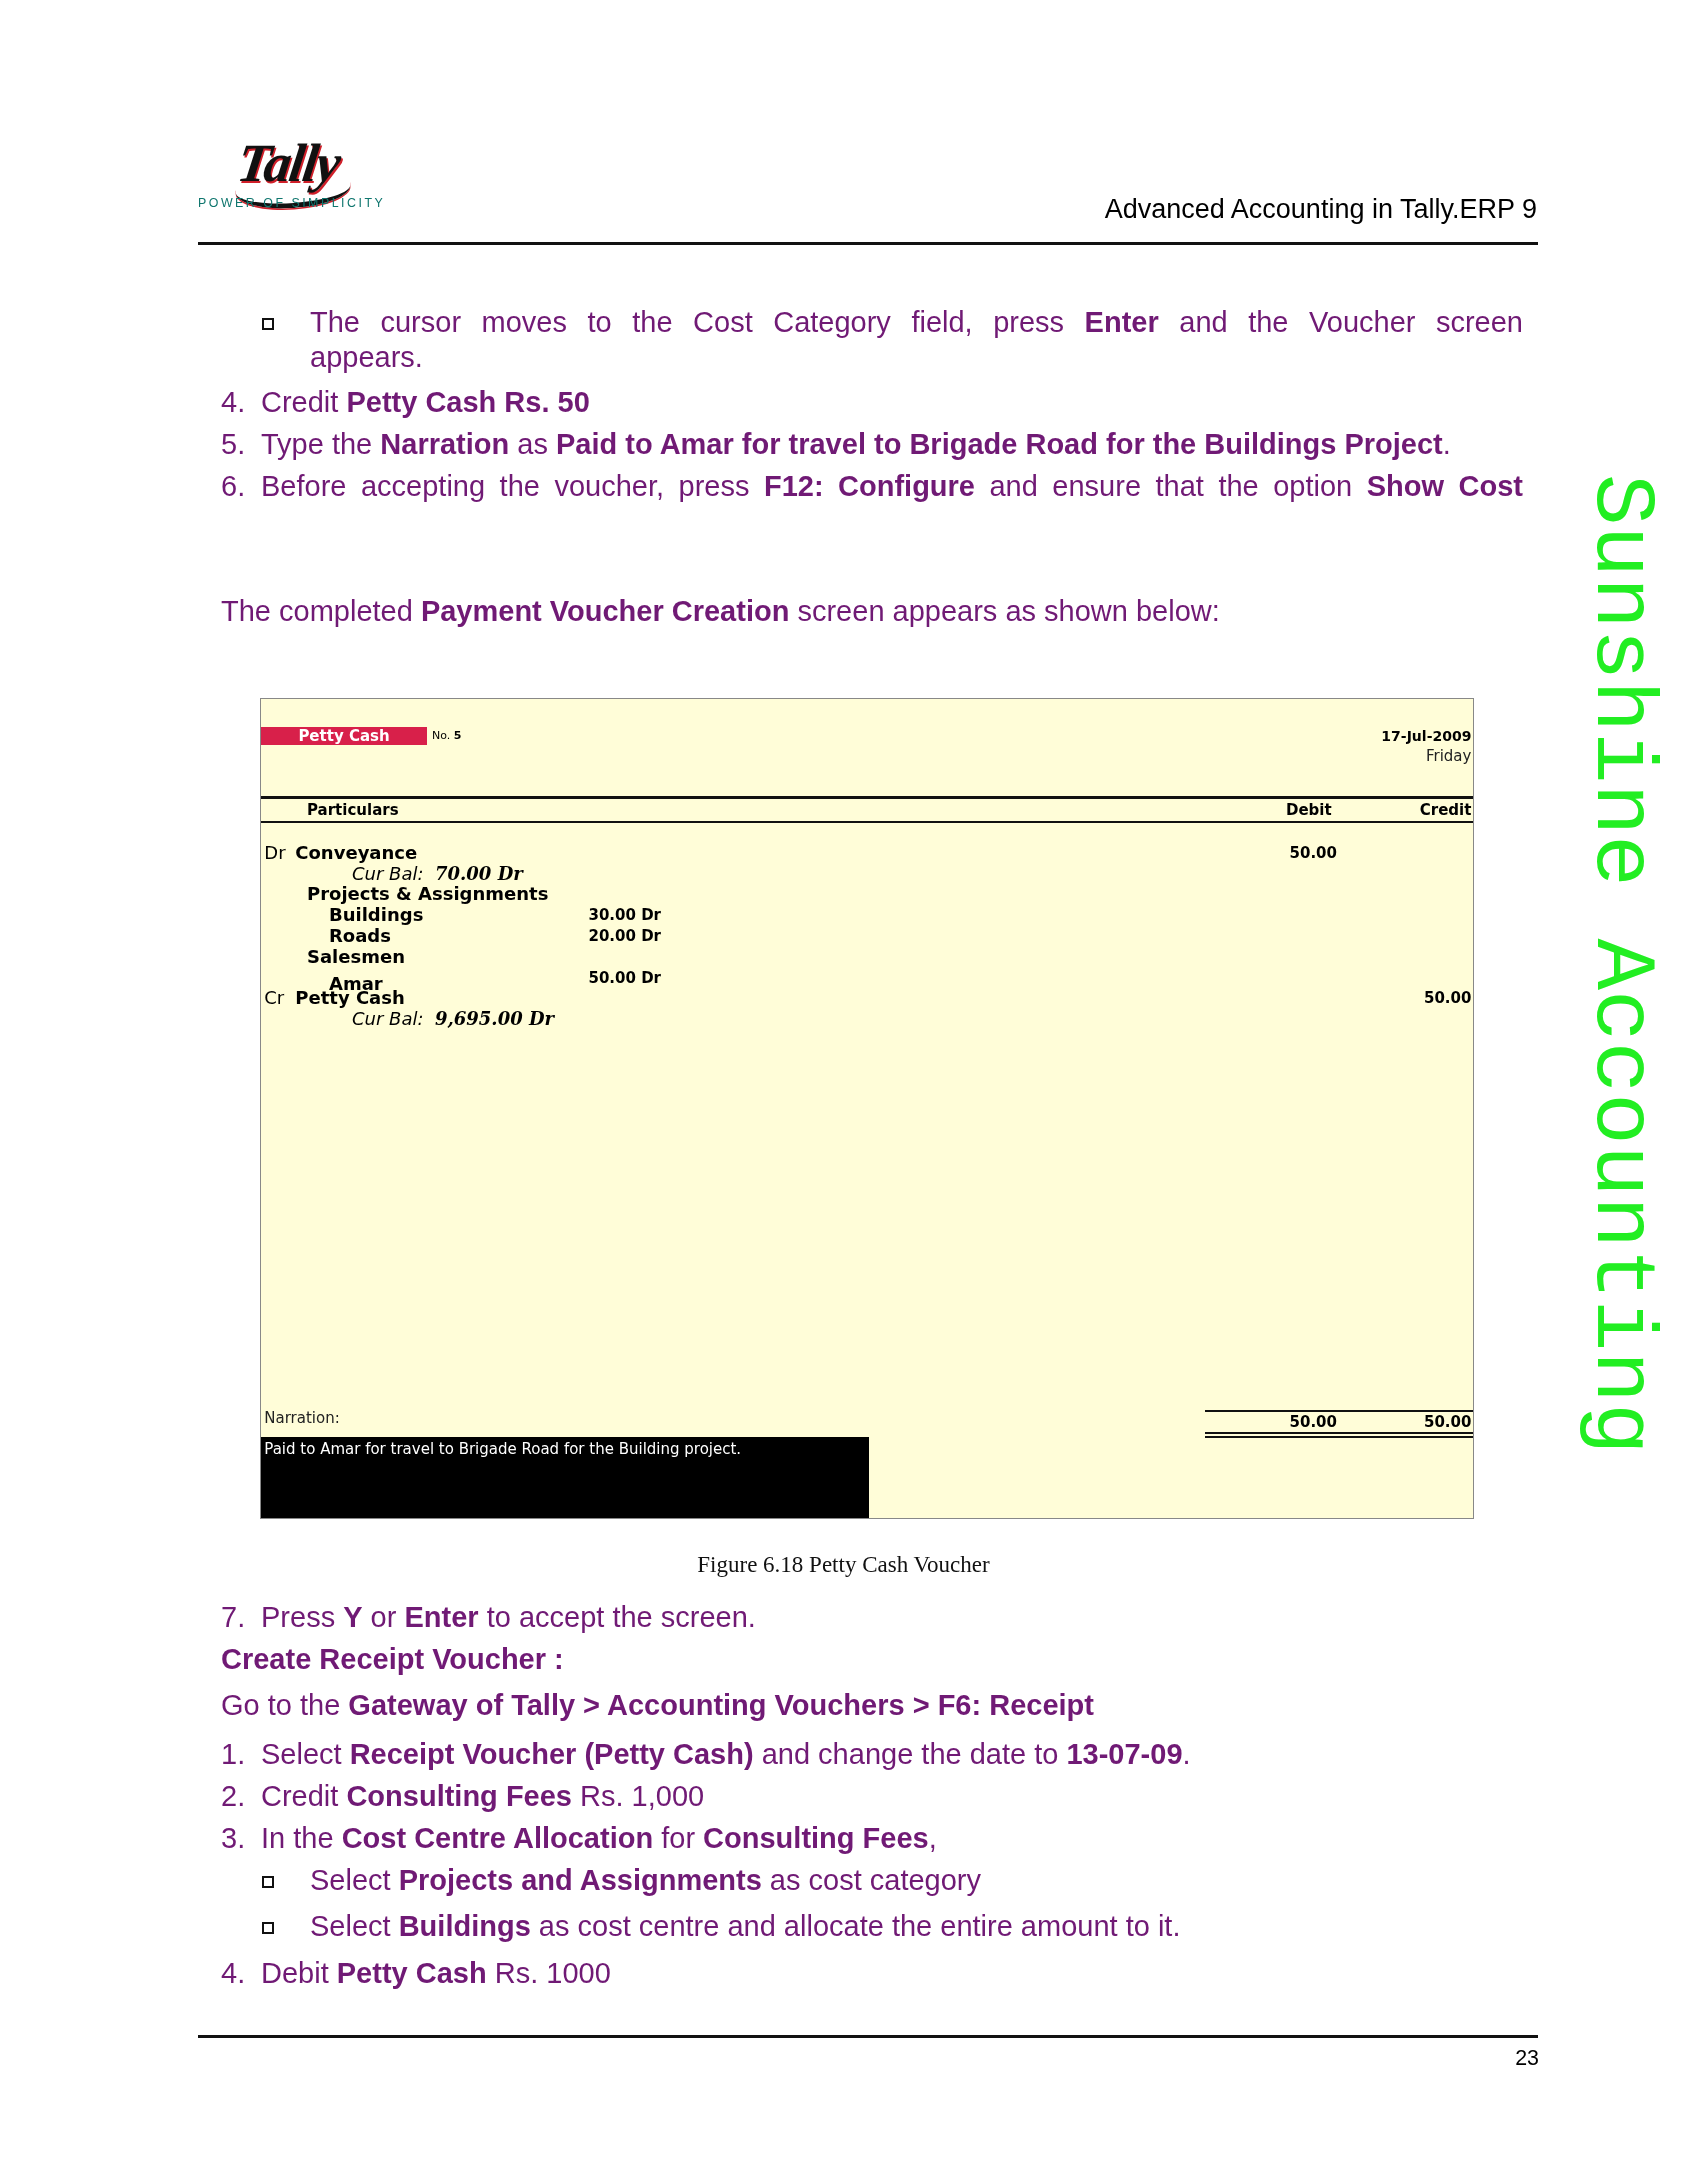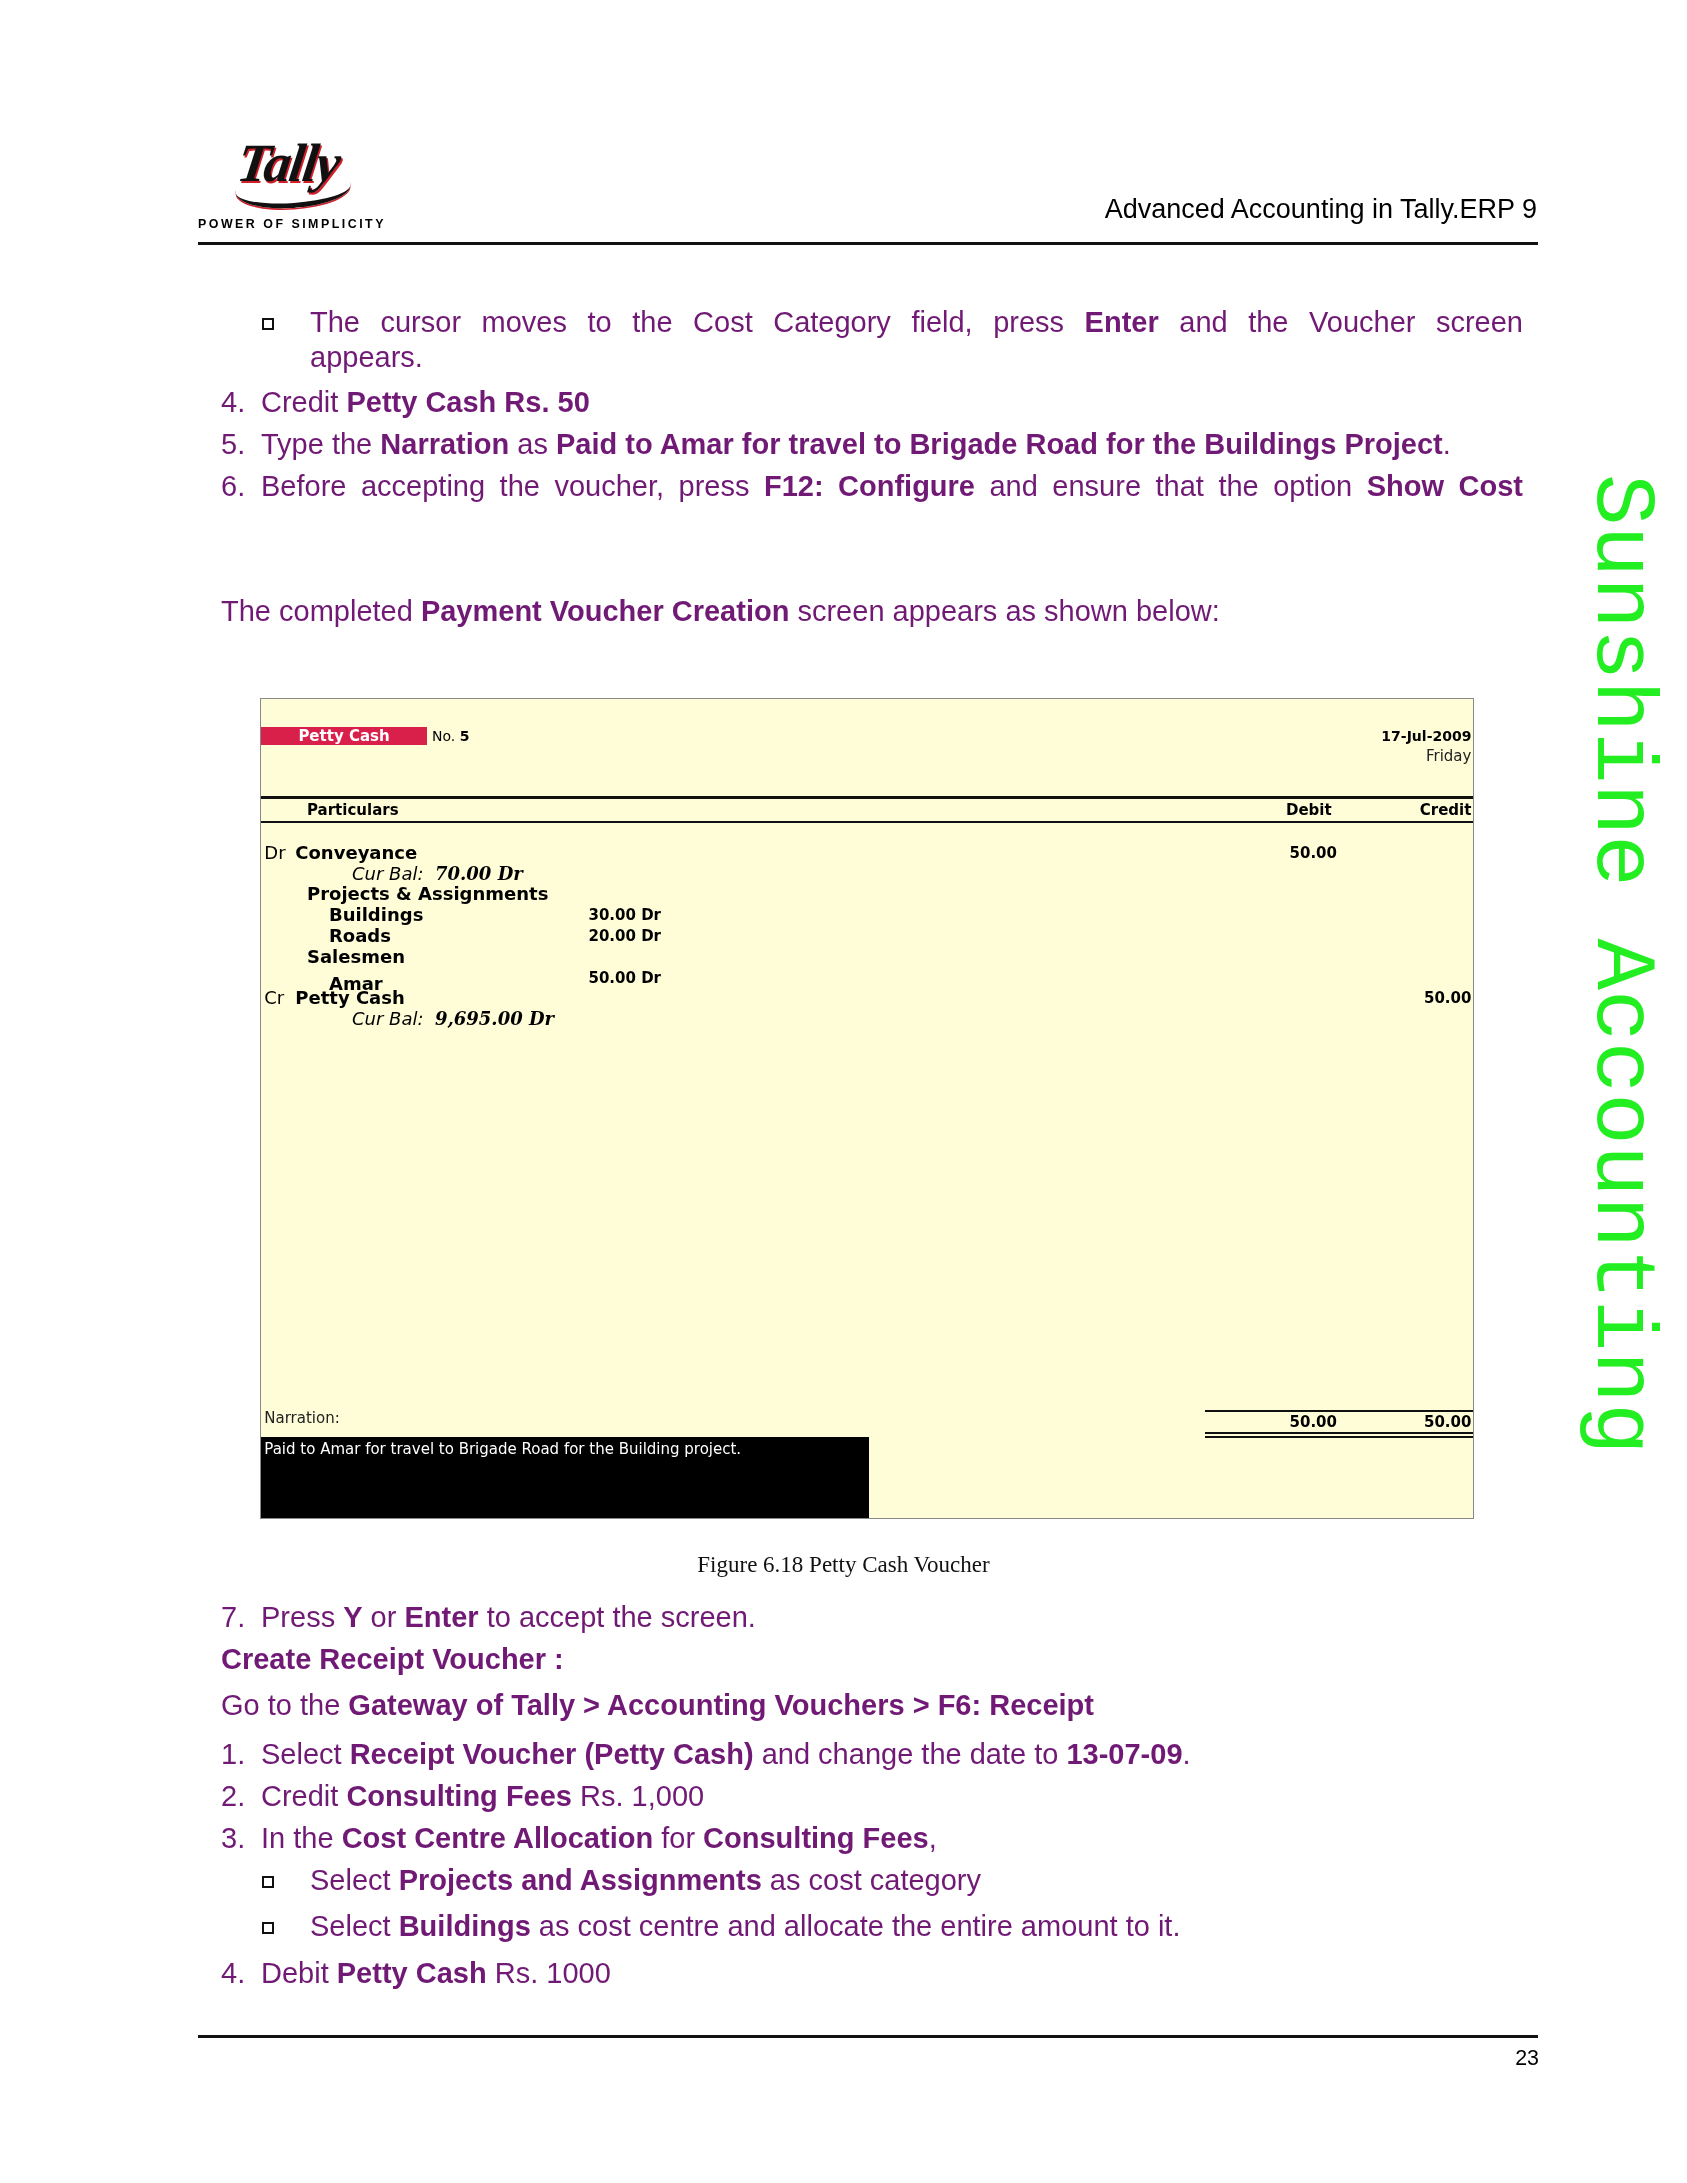--- a/index.html
+++ b/index.html
@@ -14,22 +14,22 @@
     position: absolute; left: 40px; top: 0; font-family: "Liberation Serif", serif;
     font-style: italic; font-weight: bold; font-size: 54px; letter-spacing: -1.6px;
     color: #111; text-shadow: 1.6px 1.6px 0 #d0202a; transform: skewX(-8deg);
   }
   .logo-swoosh {
     position: absolute; left: 38px; top: 53px; width: 115px; height: 18px;
     border-bottom: 5.8px solid #111; border-radius: 0 0 60% 60% / 0 0 100% 100%;
     box-shadow: 0 1.6px 0 #d0202a; transform: rotate(-4deg);
   }
   .logo-tag {
-    position: absolute; left: 0; top: 85px; font-size: 12.4px; font-weight: bold;
-    letter-spacing: 2.5px; color: #000000; white-space: nowrap;
+    position: absolute; left: 0; top: 64px; font-size: 12.4px; font-weight: normal;
+    letter-spacing: 2.5px; color: #0f766e; white-space: nowrap;
   }
   .book-title { right: 150px; top: 194px; font-size: 27px; white-space: nowrap; }
   .rule { left: 198px; width: 1340px; height: 3.3px; background: #111; }
   .page-num { right: 148px; top: 2046px; font-size: 21.4px; }
   .item { position: absolute; left: 221px; width: 1302px; font-size: 29px; line-height: 33px; color: #701a75; }
   .item .num { display: inline-block; width: 40px; }
   .item.sub { left: 262px; width: 1261px; }
   .item.sub .bullet {
     position: absolute; left: 0; top: 11.5px; width: 8.2px; height: 8.2px;
     border: 2.1px solid #111;
@@ -57,21 +57,21 @@
   .v-titlebar .t-right { position: absolute; right: 25px; }
   .v-close {
     position: absolute; right: 1.6px; top: 2.5px; width: 13px; height: 13px; background: #fff;
     color: #555; font-size: 10.7px; line-height: 13px; text-align: center; border: 0.8px solid #888;
     box-sizing: border-box;
   }
   .v-type {
     position: absolute; left: 0; top: 28px; width: 166px; height: 18px; background: #d8204a;
     color: #fff; font-weight: bold; font-size: 15px; line-height: 18px; text-align: center;
   }
-  .v-no { position: absolute; left: 171px; top: 28px; font-size: 14px; line-height: 18px; }
+  .v-no { position: absolute; left: 171px; top: 28px; font-size: 11px; line-height: 18px; }
   .v-no b { font-weight: bold; }
   .v-date { position: absolute; right: 1.6px; top: 28px; font-size: 14px; font-weight: bold; text-align: right; line-height: 18px; }
   .v-day { position: absolute; right: 1.6px; top: 48px; font-size: 15px; text-align: right; line-height: 18px; color: #222; }
   .v-headline-top { position: absolute; left: 0; right: 0; top: 97px; height: 2.5px; background: #111; }
   .v-headline-bot { position: absolute; left: 0; right: 0; top: 122px; height: 1.6px; background: #111; }
   .v-col { position: absolute; top: 101px; font-size: 15px; font-weight: bold; line-height: 21.4px; }
   .v-row { position: absolute; font-size: 18px; line-height: 20px; white-space: nowrap; }
   .v-row .drcr { display: inline-block; width: 31px; padding-left: 3.3px; }
   .v-row.bold { font-weight: bold; }
   .v-row .it { font-style: italic; font-weight: normal; margin-left: 30px; }

